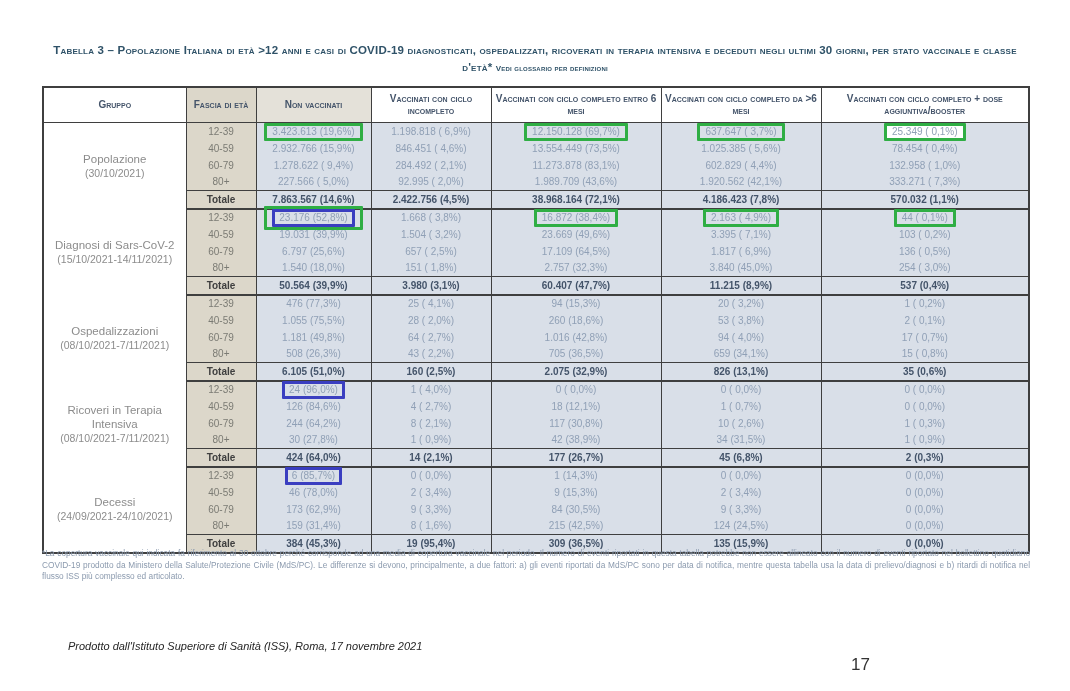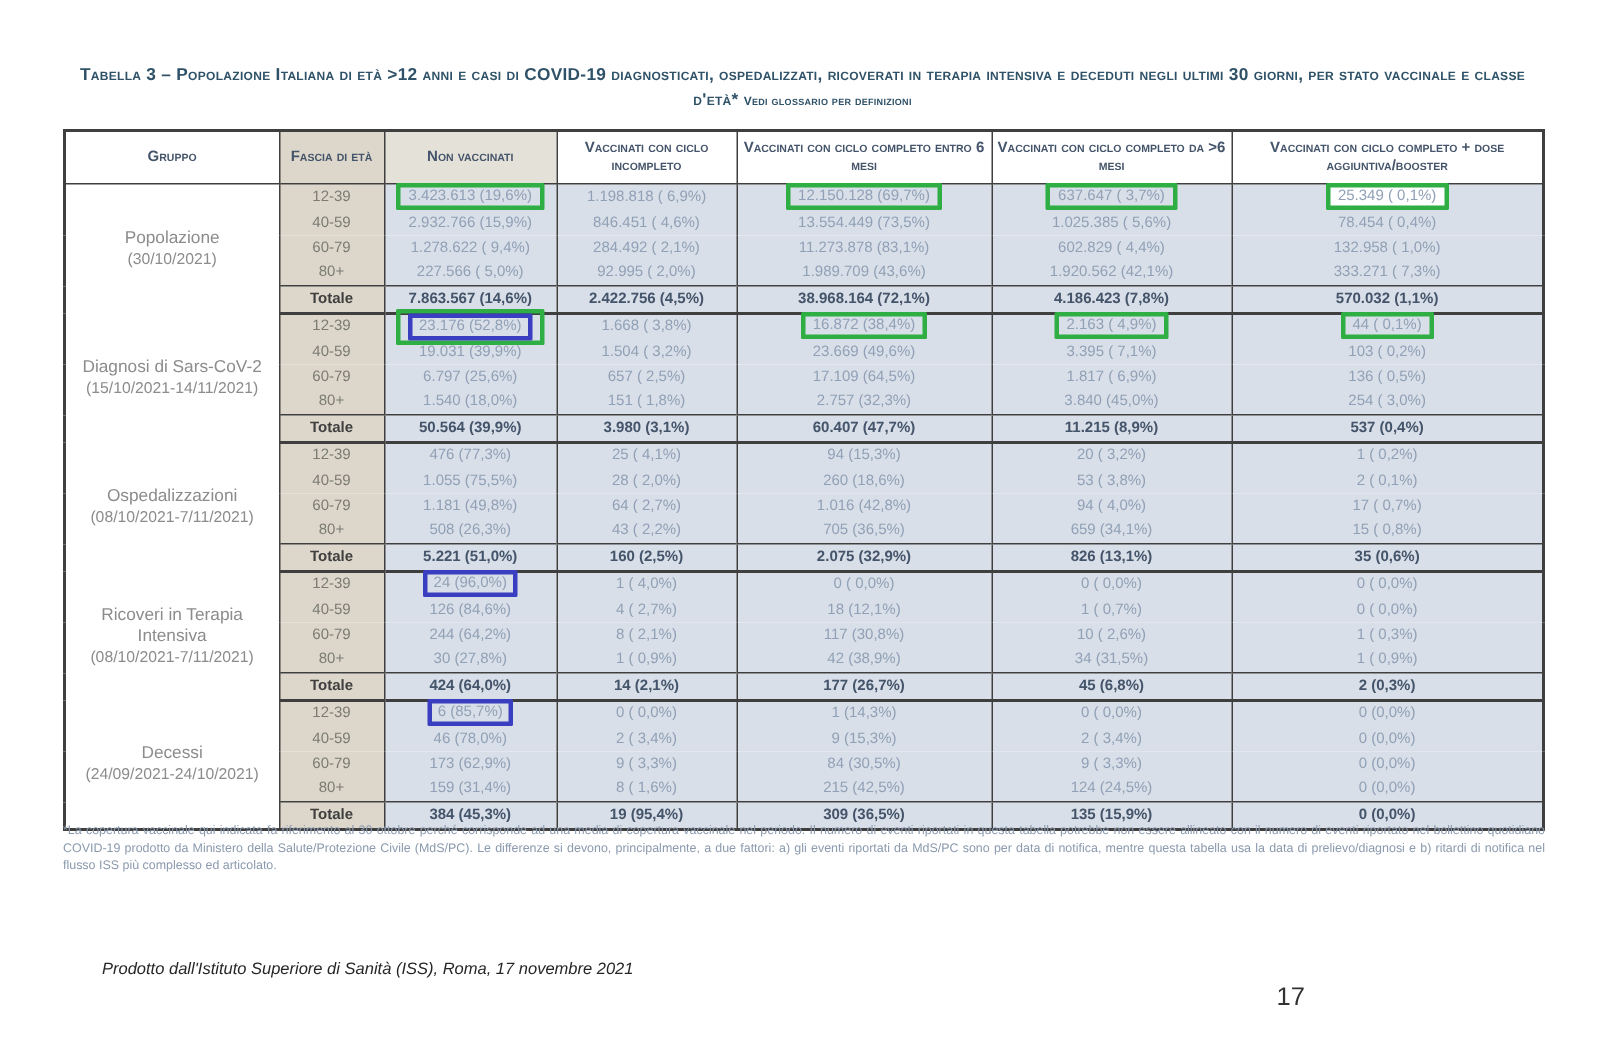--- a/index.html
+++ b/index.html
@@ -201,21 +201,21 @@
         <tr class="age-row">
           <td class="age-cell">80+</td>
           <td class="data-cell">508 (26,3%)</td>
           <td class="data-cell">43 ( 2,2%)</td>
           <td class="data-cell">705 (36,5%)</td>
           <td class="data-cell">659 (34,1%)</td>
           <td class="data-cell">15 ( 0,8%)</td>
         </tr>
         <tr class="totale-row">
           <td class="totale-label">Totale</td>
-          <td class="totale-cell">5.221 (51,0%)</td>
+          <td class="totale-cell">6.105 (51,0%)</td>
           <td class="totale-cell">160 (2,5%)</td>
           <td class="totale-cell">2.075 (32,9%)</td>
           <td class="totale-cell">826 (13,1%)</td>
           <td class="totale-cell">35 (0,6%)</td>
         </tr>
         <tr class="age-row">
           <td rowspan="5" class="group-cell">
             <div class="g-label">Ricoveri in Terapia Intensiva</div>
             <div class="g-period">(08/10/2021-7/11/2021)</div>
           </td>

